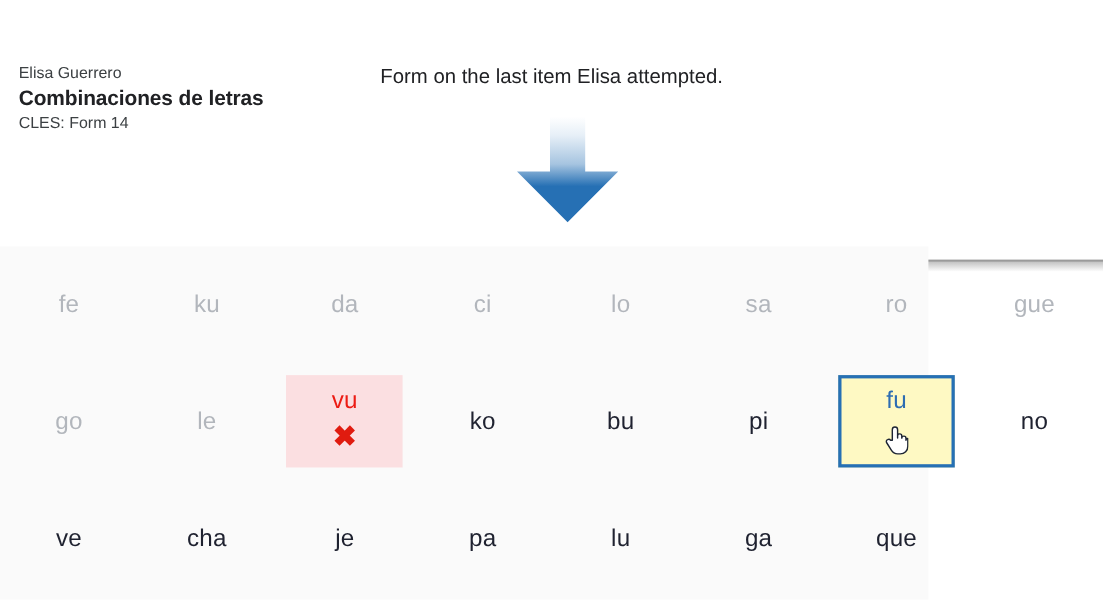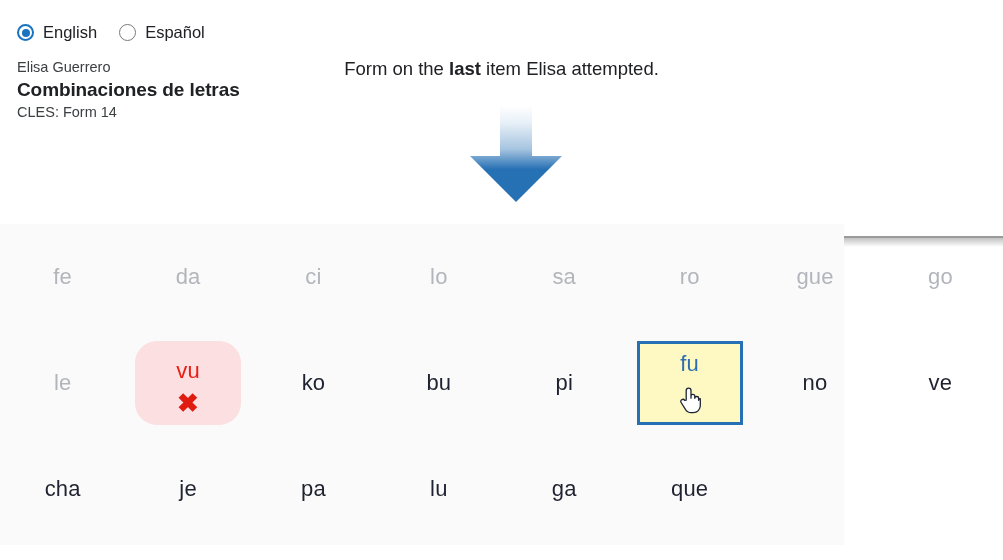--- a/index.html
+++ b/index.html
@@ -97,21 +97,21 @@
   #instruction {
     position: absolute;
     left: 0;
     top: 58px;
     width: 1003px;
     text-align: center;
     font-size: 18.5px;
     color: #202124;
     pointer-events: none;
   }
-  #instruction .bold { font-weight: bold; }
+  #instruction .bold { font-weight: normal; }
 
   #arrow-wrap {
     position: absolute;
     left: 466px;
     top: 104px;
     width: 100px;
     height: 100px;
   }
 
   
@@ -171,23 +171,22 @@
     letter-spacing: 0.2px;
   }
   .tile.dimmed { color: #b2b6bc; }
   .tile.normal { color: #1f2230; }
 
   .tile.incorrect {
     background: #fbdfe1;
     color: #ec1c14;
     width: 106px;
     height: 84px;
-    justify-content: center;
+    justify-content: flex-start;
     padding-top: 8px;
-    border-radius: 22px;
   }
   .tile.incorrect .xmark {
     margin-top: 4px;
     font-size: 26px;
     font-weight: bold;
     color: #e01b0f;
     line-height: 26px;
   }
 
   .tile.selected {
@@ -205,30 +204,20 @@
     left: 50%;
     top: 43px;
     transform: translateX(-50%);
   }
 </style>
 </head>
 <body>
 
 <div id="header">
 
-  <div id="lang-row">
-    <label class="lang-option">
-      <span class="radio on"></span>
-      <span class="lang-label">English</span>
-    </label>
-    <label class="lang-option">
-      <span class="radio off"></span>
-      <span class="lang-label">Español</span>
-    </label>
-  </div>
 
   <div id="student-block">
     <div id="student-name">Elisa Guerrero</div>
     <div id="assessment-title">Combinaciones de letras</div>
     <div id="form-label">CLES: Form 14</div>
   </div>
 
   <div id="instruction"><span>Form on the </span><span class="bold">last</span><span> item Elisa attempted.</span></div>
 
   <div id="arrow-wrap">
@@ -250,20 +239,23 @@
   <div id="divider-shadow"></div>
 </div>
 
 <div id="grid-panel">
   <div id="grid">
 
     <div class="cell">
       <div class="tile dimmed">fe</div>
     </div>
     <div class="cell">
+      <div class="tile dimmed">ku</div>
+    </div>
+    <div class="cell">
       <div class="tile dimmed">da</div>
     </div>
     <div class="cell">
       <div class="tile dimmed">ci</div>
     </div>
     <div class="cell">
       <div class="tile dimmed">lo</div>
     </div>
     <div class="cell">
       <div class="tile dimmed">sa</div>

